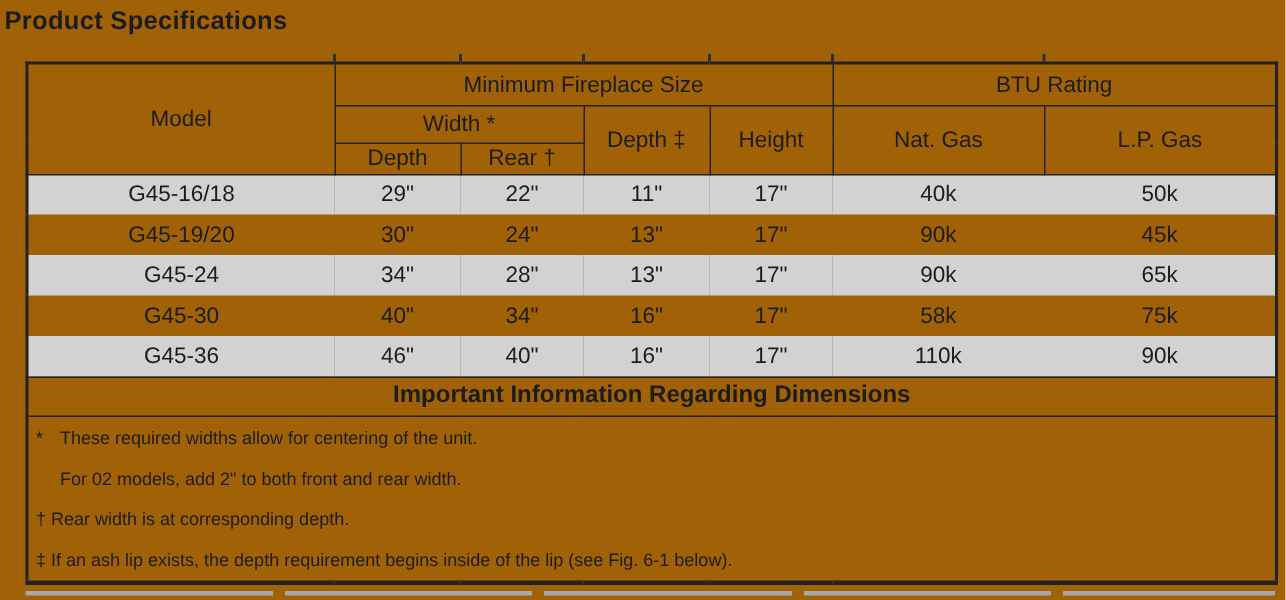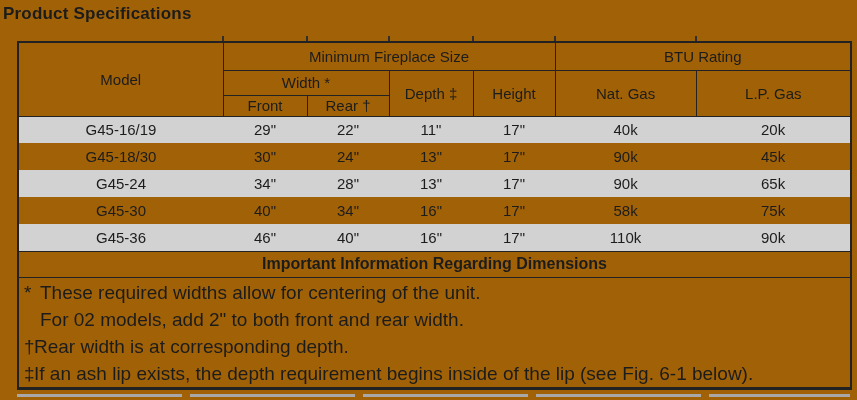--- a/index.html
+++ b/index.html
@@ -55,21 +55,21 @@
     font-weight: bold;
     font-size: 16px;
   }
   tr.fn-row td {
     height: 105px;
     text-align: left;
     vertical-align: top;
     padding: 1px 4px 0 5px;
   }
   .fn-line {
-    font-size: 19px;
+    font-size: 12px;
     line-height: 27px;
     white-space: nowrap;
   }
   .fn-sym { display: inline-block; width: 10px; }
   .fn-first .fn-sym { width: 16px; }
   .fn-indent { padding-left: 16px; }
   .tick {
     position: absolute;
     top: 36px;
     width: 2px;
@@ -116,36 +116,36 @@
         <th class="big" colspan="2">BTU Rating</th>
       </tr>
       <tr class="h2">
         <th colspan="2">Width *</th>
         <th rowspan="2">Depth ‡</th>
         <th rowspan="2">Height</th>
         <th rowspan="2">Nat. Gas</th>
         <th rowspan="2">L.P. Gas</th>
       </tr>
       <tr class="h3">
-        <th>Front</th>
+        <th>Depth</th>
         <th>Rear †</th>
       </tr>
     </thead>
     <tbody>
       <tr class="data-row shade">
-        <td>G45-16/19</td>
+        <td>G45-16/18</td>
         <td>29"</td>
         <td>22"</td>
         <td>11"</td>
         <td>17"</td>
         <td>40k</td>
-        <td>20k</td>
+        <td>50k</td>
       </tr>
       <tr class="data-row">
-        <td>G45-18/30</td>
+        <td>G45-19/20</td>
         <td>30"</td>
         <td>24"</td>
         <td>13"</td>
         <td>17"</td>
         <td>90k</td>
         <td>45k</td>
       </tr>
       <tr class="data-row shade">
         <td>G45-24</td>
         <td>34"</td>

